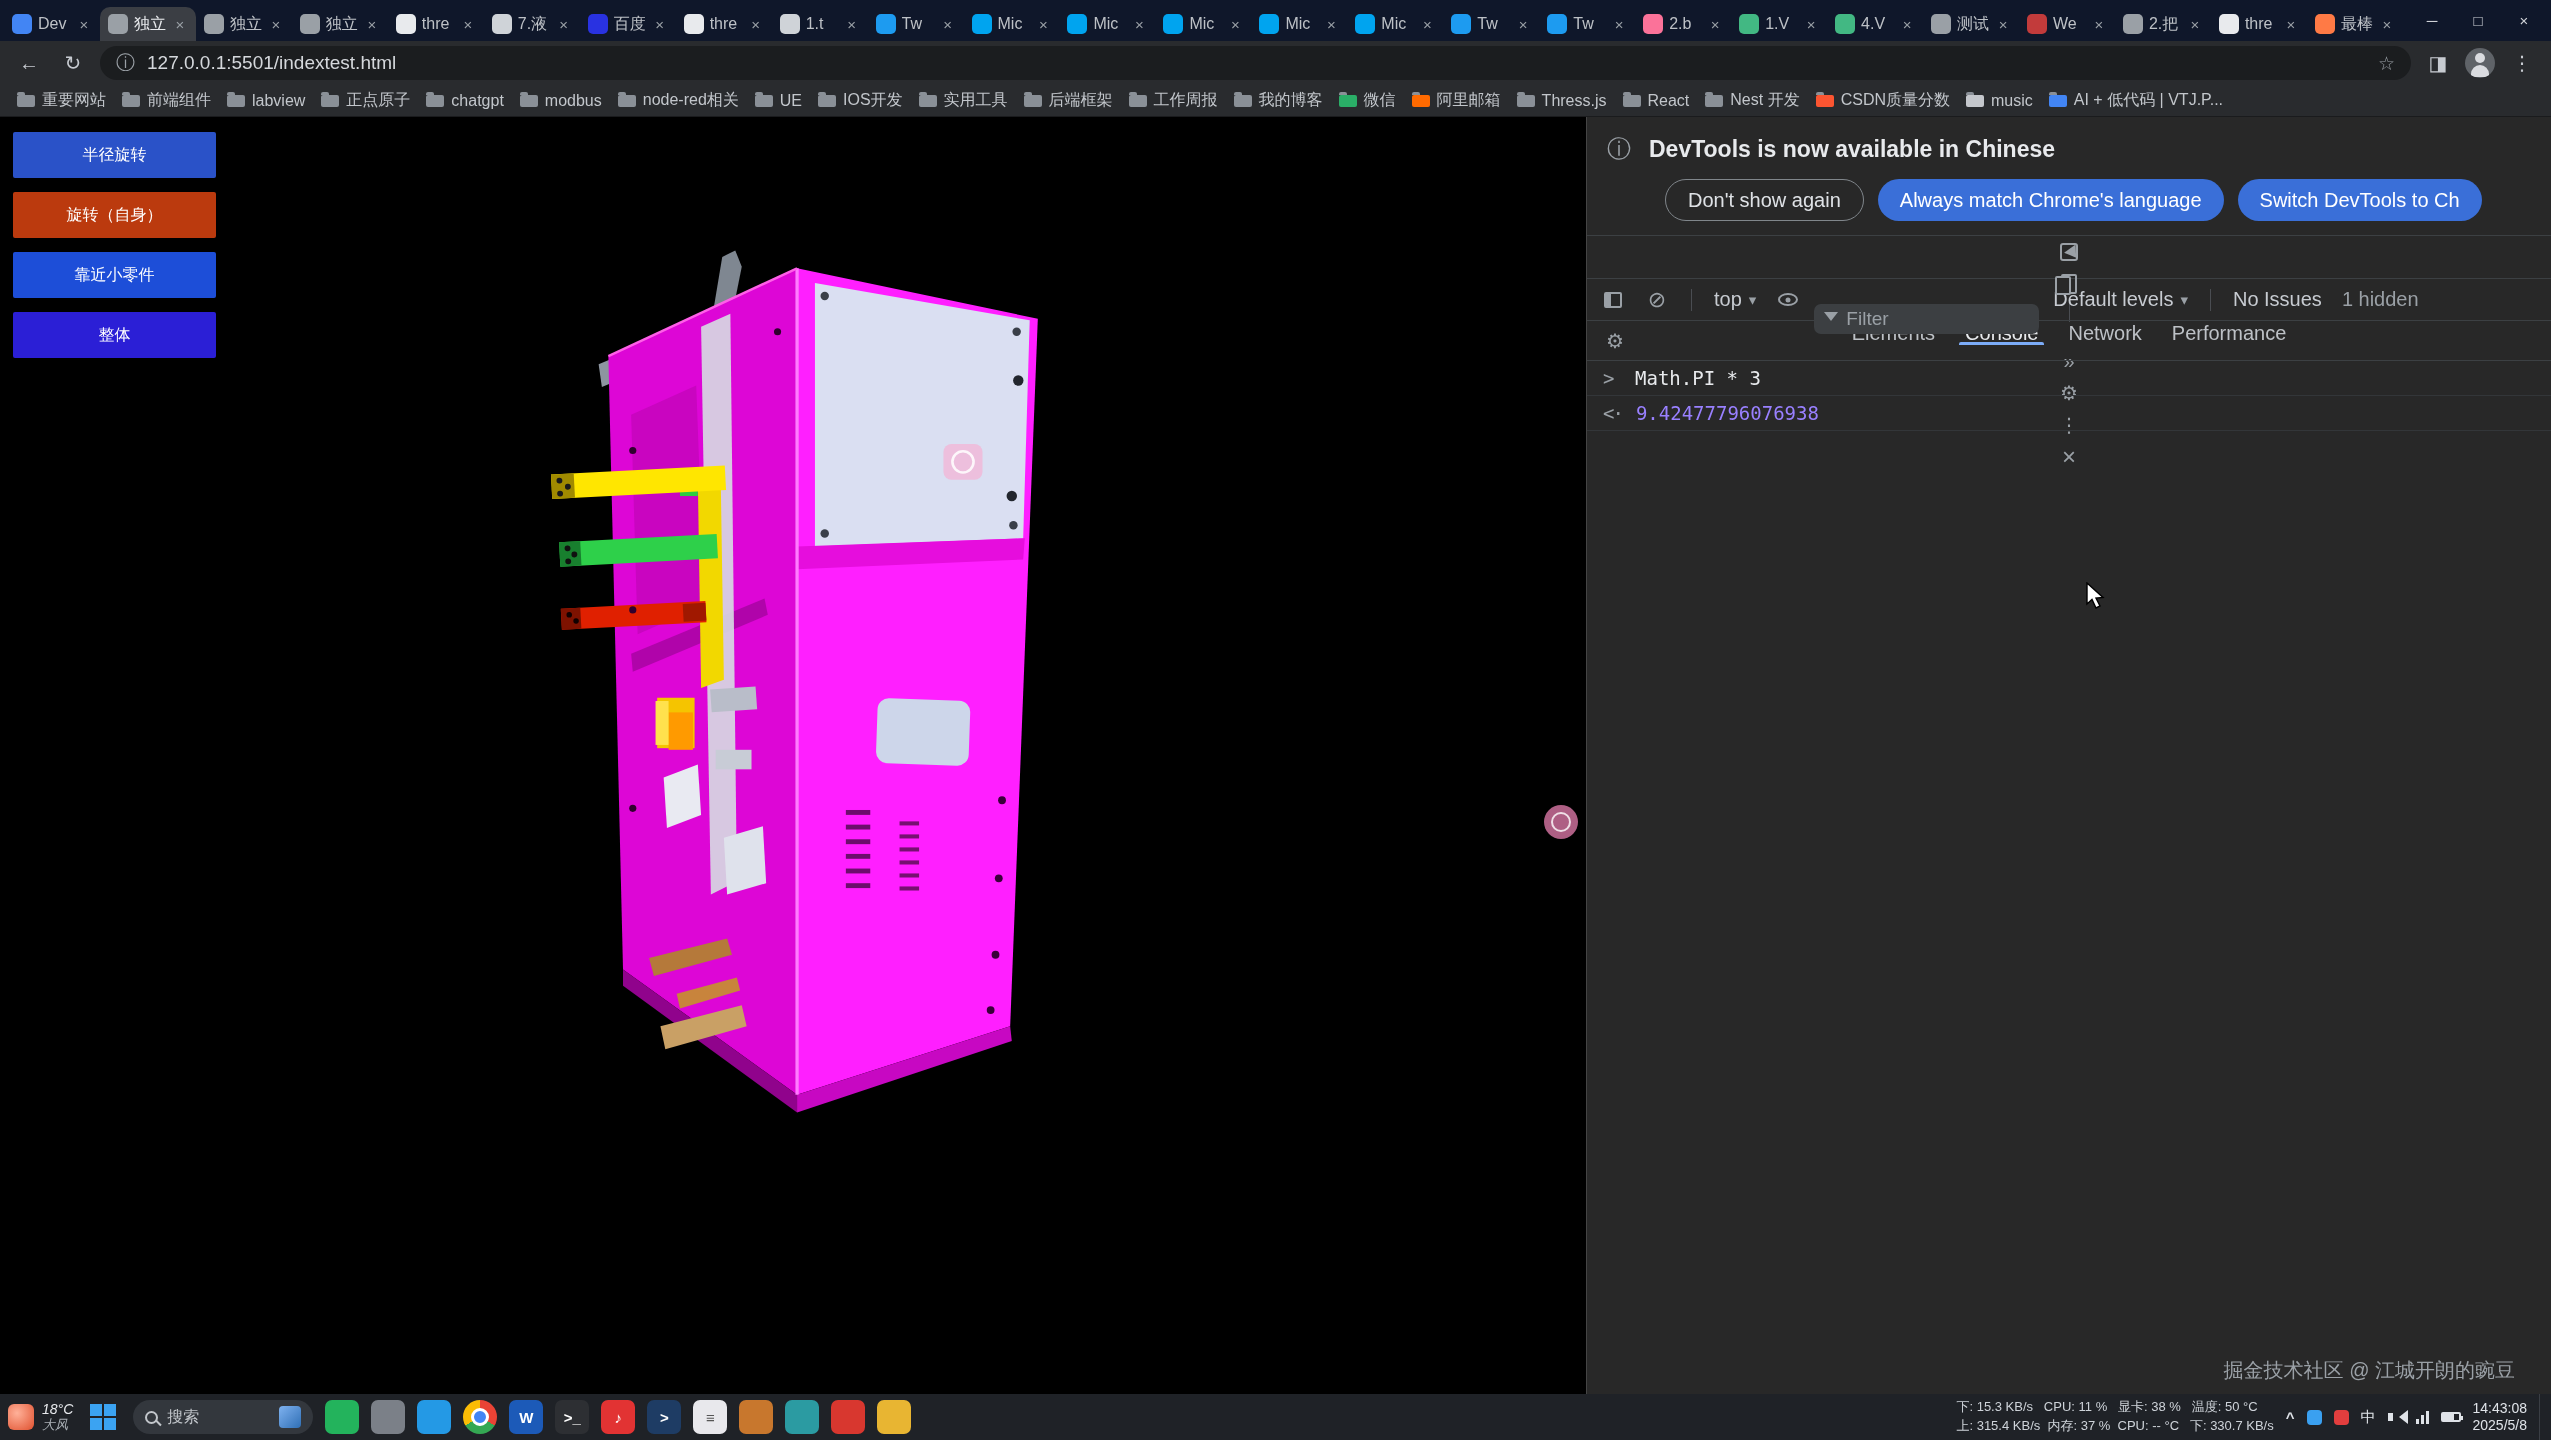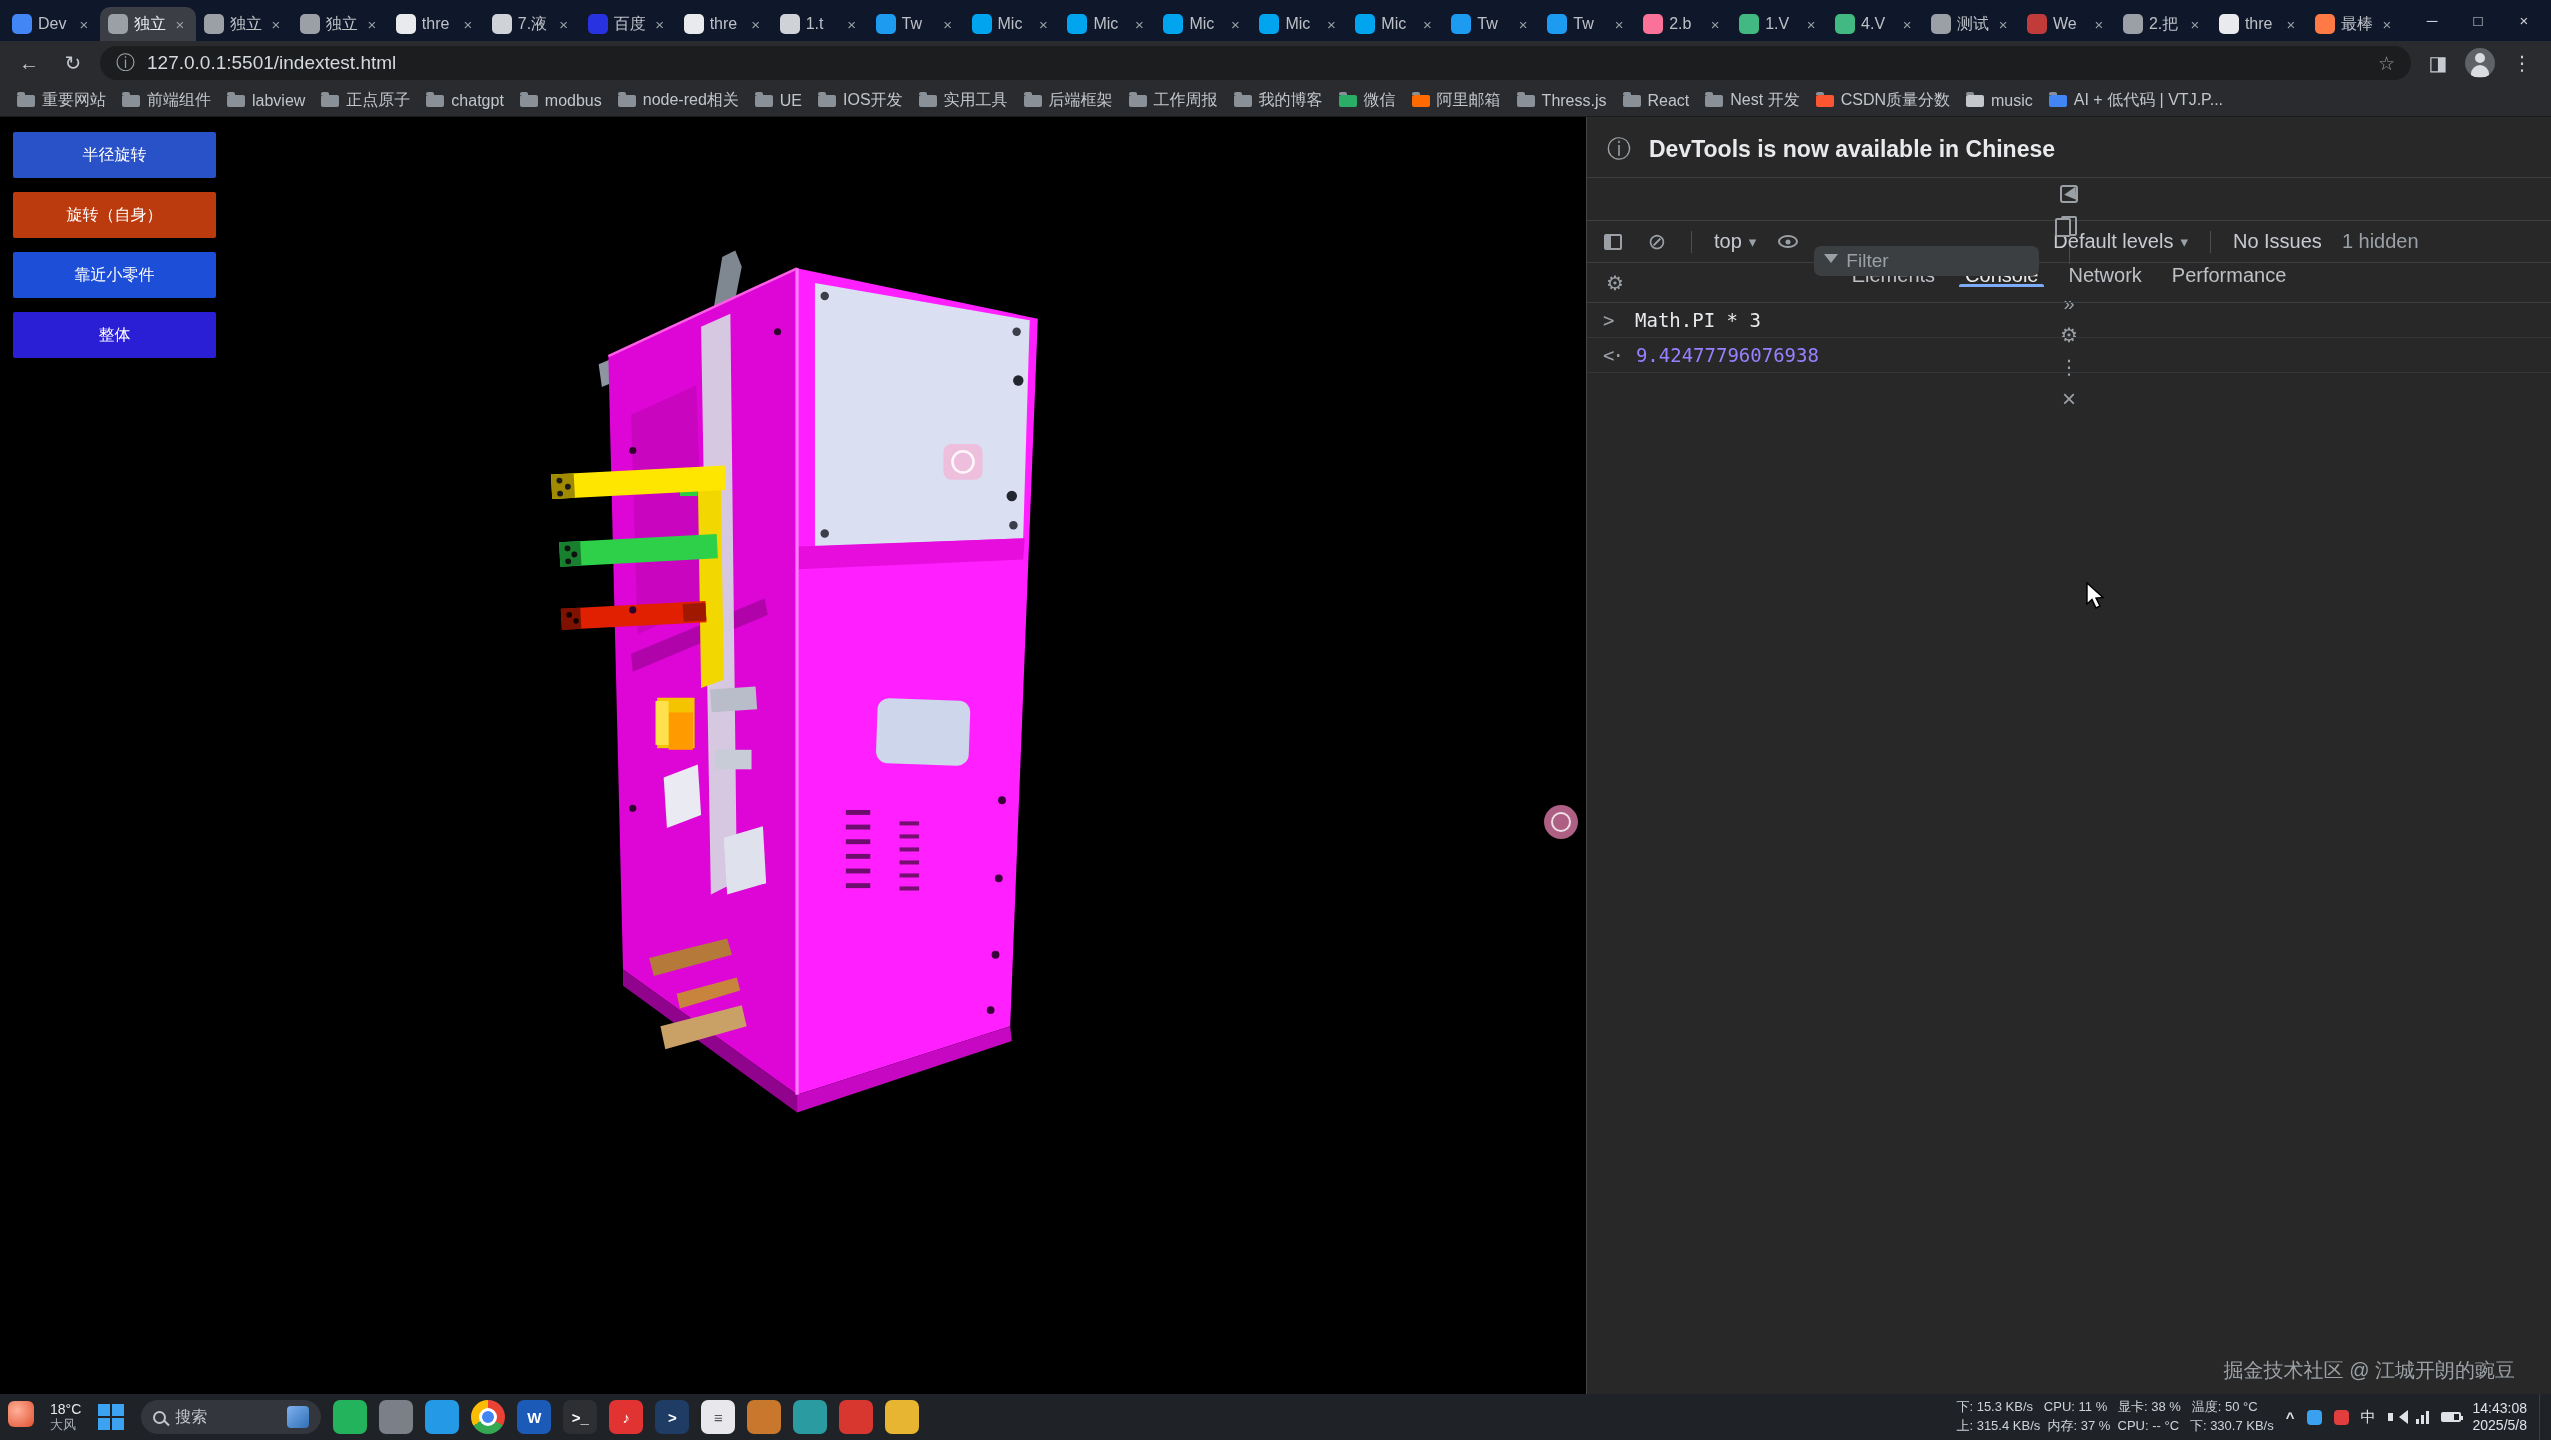--- a/index.html
+++ b/index.html
@@ -103,21 +103,21 @@
   .prompt{ flex:none; min-width:18px; color:#9aa0a6; letter-spacing:-2px; }
   .msg.command .msg-text{ color:#e8eaed; }
   .msg.result .msg-text{ color:#9980ff; }
 
   .watermark{ position:absolute; right:36px; bottom:10px; color:#9aa0a6; font-size:20px; }
 
   .cursor{ position:absolute; left:2085px; top:582px; z-index:9; }
 
   
   .taskbar{ height:46px; background:#1f2227; display:flex; align-items:center; padding:0 8px; gap:12px; }
-  .weather{ display:flex; align-items:flex-start; gap:16px; flex:none; }
+  .weather{ display:flex; align-items:center; gap:8px; flex:none;font-style:italic; }
   .weather-ic{ width:26px; height:26px; border-radius:6px;
                background:radial-gradient(circle at 35% 35%, #ffb199, #e0512f); }
   .weather-col{ display:flex; flex-direction:column; line-height:1.15; font-size:14px; color:#e8eaed; }
   .weather-desc{ color:#aab0b6; font-size:13px; }
   .start{ width:36px; height:36px; display:grid; place-items:center; flex:none; }
   .start-grid{ display:grid; grid-template-columns:12px 12px; grid-template-rows:12px 12px; gap:2px; }
   .start-grid i{ background:#3ba3f2; }
   .searchbox{ height:34px; width:180px; background:#33373d; border-radius:17px; display:flex; align-items:center;
               gap:9px; padding:0 12px; color:#c2c6cb; font-size:16px; flex:none; }
   .mag{ width:13px; height:13px; border:2px solid #c2c6cb; border-radius:50%; position:relative; flex:none;}
@@ -553,20 +553,25 @@
       <div class="float-ball"></div>
     </div>
 
     <div class="devtools">
 
       <div class="infobar">
         <div class="infobar-head">
           <span class="info-ic">ⓘ</span>
           <span>DevTools is now available in Chinese</span>
         </div>
+        <div class="infobar-actions">
+          <span class="chip outline">Don't show again</span>
+          <span class="chip fill">Always match Chrome's language</span>
+          <span class="chip fill">Switch DevTools to Ch</span>
+        </div>
       </div>
 
       <div class="dt-tabbar">
         <span class="dt-ic">
             <span class="ic-inspect"></span>
           </span>
         <span class="dt-ic">
             <span class="ic-device"></span>
           </span>
         <span class="vdiv"></span>

